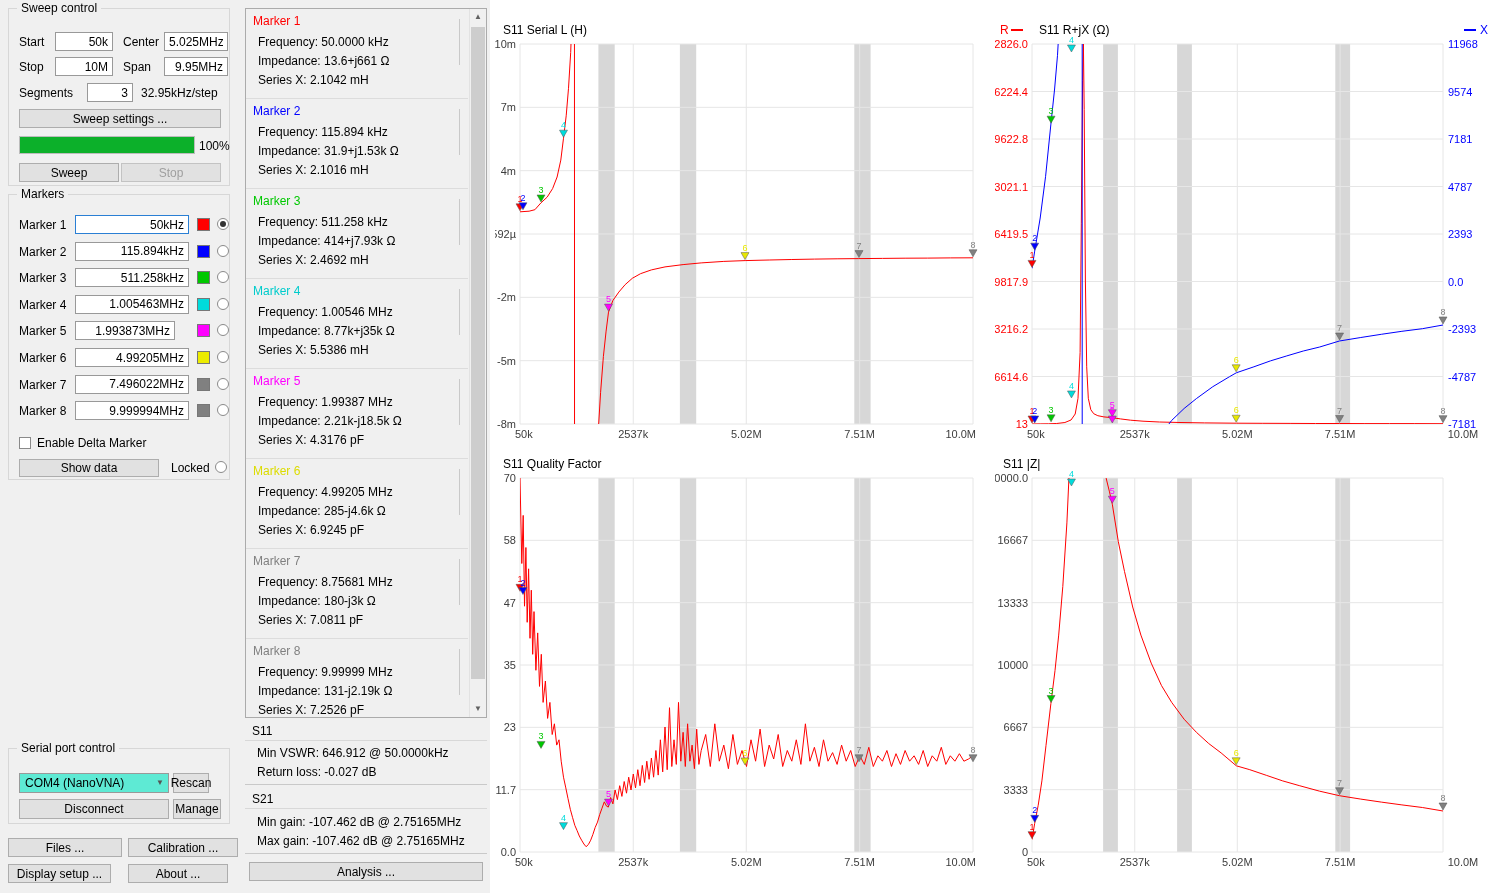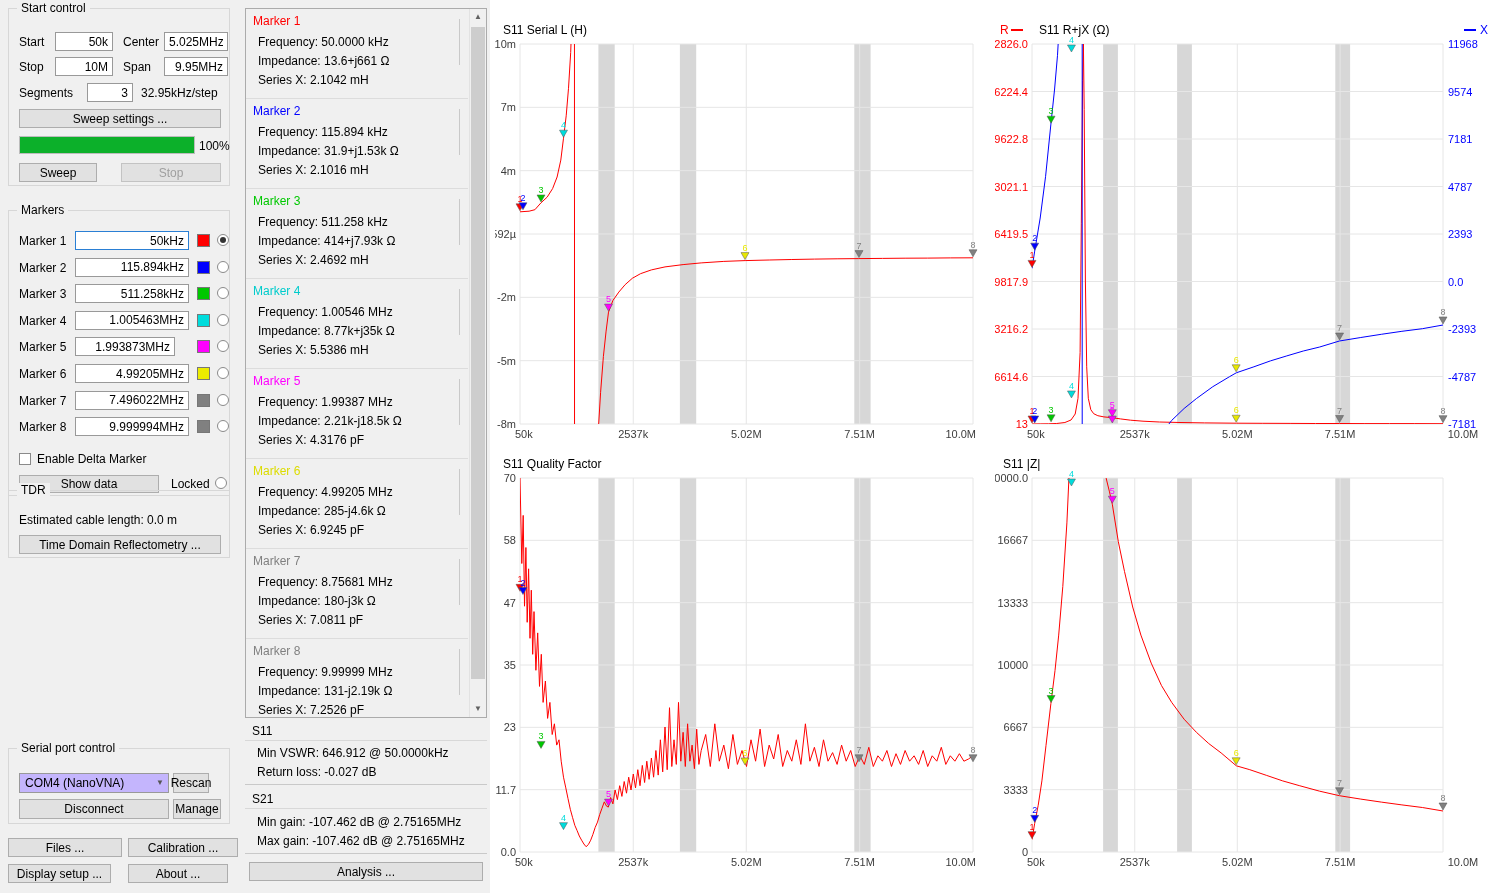--- a/index.html
+++ b/index.html
@@ -13,21 +13,21 @@
   .btn{position:absolute;display:flex;align-items:center;justify-content:center;background:#e1e1e1;border:1px solid #adadad;box-sizing:border-box;white-space:nowrap;cursor:default;}
   .btn.disabled{color:#9f9f9f;border-color:#c3c3c3;}
   .field{position:absolute;border:1px solid #999;background:#fff;font:12px "Liberation Sans",sans-serif;text-align:right;padding:0 4px;box-sizing:border-box;}
   .field.focus{border:1px solid #2a7fd4;}
   .radio{position:absolute;width:12px;height:12px;border:1px solid #8a8a8a;border-radius:50%;background:#fff;box-sizing:border-box;}
   .radio.on::after{content:"";position:absolute;left:2px;top:2px;width:6px;height:6px;border-radius:50%;background:#333;}
   .checkbox{position:absolute;width:12px;height:12px;border:1px solid #8a8a8a;background:#fff;box-sizing:border-box;}
   .swatch{position:absolute;width:13px;height:13px;border:1px solid #777;box-sizing:border-box;}
   .progress-outer{position:absolute;border:1px solid #bcbcbc;background:#e6e6e6;box-sizing:border-box;}
   .progress-fill{height:100%;}
-  .combo{position:absolute;border:1px solid #999;background:#c4b5fd;box-sizing:border-box;padding:2px 16px 0 5px;white-space:nowrap;overflow:hidden;}
+  .combo{position:absolute;border:1px solid #999;background:#5eead4;box-sizing:border-box;padding:2px 16px 0 5px;white-space:nowrap;overflow:hidden;}
   .combo .arrow{position:absolute;right:4px;top:4px;font-size:8px;color:#555;}
   .scrollpane{position:absolute;left:245px;top:8px;width:242px;height:710px;border:1px solid #ababab;background:#f0f0f0;box-sizing:border-box;overflow:hidden;}
   .mblock{position:absolute;left:0;width:222px;height:90px;border-bottom:1px solid #dcdcdc;box-sizing:border-box;}
   .mblock .mtitle{position:absolute;left:7px;top:5px;}
   .mblock .mline{position:absolute;left:12px;white-space:nowrap;}
   .mblock .vline{position:absolute;right:8px;top:10px;width:1px;height:46px;background:#c9c9c9;}
   .sbar{position:absolute;right:0;top:0;width:16px;height:708px;background:#f0f0f0;border-left:1px solid #e2e2e2;}
   .sbar .arr{position:absolute;left:0;width:16px;height:16px;text-align:center;font-size:8px;color:#616161;line-height:16px;}
   .sbar .thumb{position:absolute;left:1px;width:14px;background:#cdcdcd;}
   .stat-section{position:absolute;left:245px;width:242px;border-bottom:1px solid #c9c9c9;box-sizing:border-box;}
@@ -35,42 +35,42 @@
   .stat-rule{position:absolute;left:0;top:20px;width:100%;height:1px;background:#d8d8d8;}
   .stat-line{position:absolute;left:12px;white-space:nowrap;}
 </style>
 </head>
 <body>
 
 <div class="app">
   <div class="charts-bg"></div>
 
   <div class="groupbox" style="left:8px;top:8px;width:222px;height:178px;">
-    <span class="gb-title">Start control</span>
+    <span class="gb-title">Sweep control</span>
     <span class="lbl" style="left:10px;top:26px;">Start</span>
     <input class="field" style="left: 46px; top: 23px; width: 58px; height: 19px;" value="50k">
     <span class="lbl" style="left:114px;top:26px;">Center</span>
     <input class="field" style="left: 155px; top: 23px; width: 64px; height: 19px;" value="5.025MHz">
     <span class="lbl" style="left:10px;top:51px;">Stop</span>
     <input class="field" style="left: 46px; top: 48px; width: 58px; height: 19px;" value="10M">
     <span class="lbl" style="left:114px;top:51px;text-align:center;">Span</span>
     <input class="field" style="left: 155px; top: 48px; width: 64px; height: 19px;" value="9.95MHz">
     <span class="lbl" style="left:10px;top:77px;">Segments</span>
     <input class="field" style="left: 78px; top: 74px; width: 46px; height: 19px;" value="3">
     <span class="lbl" style="left:132px;top:77px;">32.95kHz/step</span>
     <div class="btn" style="left:10px;top:100px;width:202px;height:19px;">Sweep settings ...</div>
     <div class="progress-outer" style="left:10px;top:127px;width:176px;height:18px;">
       <div class="progress-fill" style="width: 100%; background: rgb(12, 176, 42);"></div>
     </div>
     <span class="lbl" style="left:190px;top:130px;">100%</span>
-    <div class="btn" style="left:10px;top:154px;width:78px;height:19px;">Sweep</div>
+    <div class="btn" style="left:10px;top:154px;width:100px;height:19px;">Sweep</div>
     <div class="btn disabled" style="left:112px;top:154px;width:100px;height:19px;">Stop</div>
   </div>
 
-  <div class="groupbox" style="left:8px;top:210px;width:222px;height:286px;">
+  <div class="groupbox" style="left:8px;top:194px;width:222px;height:286px;">
     <span class="gb-title">Markers</span>
     <div id="marker-rows" style="position:absolute;left:0;top:0;width:100%;height:100%;">
         <div style="position: absolute; left: 0px; top: 20px; width: 100%; height: 20px;">
           <span class="lbl" style="left: 10px; top: 3px;">Marker 1</span>
           <input class="field focus" value="50kHz" style="left: 66px; top: 0px; width: 114px; height: 19px;">
           <span class="swatch" style="left: 188px; top: 3px; background: rgb(255, 0, 0);"></span>
           <span class="radio on" style="left: 208px; top: 3px;"></span>
         </div>
         <div style="position: absolute; left: 0px; top: 46.6px; width: 100%; height: 20px;">
           <span class="lbl" style="left: 10px; top: 3px;">Marker 2</span>
@@ -115,25 +115,20 @@
           <span class="radio" style="left: 208px; top: 3px;"></span>
         </div>
       </div>
     <span class="checkbox" style="left:10px;top:242px;"></span>
     <span class="lbl" style="left:28px;top:241px;">Enable Delta Marker</span>
     <div class="btn" style="left:10px;top:264px;width:140px;height:18px;">Show data</div>
     <span class="lbl" style="left:162px;top:266px;">Locked</span>
     <span class="radio" style="left:206px;top:266px;"></span>
   </div>
 
-  <div class="groupbox" style="left:8px;top:490px;width:222px;height:68px;">
-    <span class="gb-title">TDR</span>
-    <span class="lbl" style="left:10px;top:22px;">Estimated cable length: 0.0 m</span>
-    <div class="btn" style="left:10px;top:44px;width:202px;height:19px;">Time Domain Reflectometry ...</div>
-  </div>
 
 
   <div class="groupbox" style="left:8px;top:748px;width:222px;height:76px;">
     <span class="gb-title">Serial port control</span>
     <div class="combo" style="left:10px;top:24px;width:150px;height:20px;">
       <span>COM4 (NanoVNA)</span>
       <span class="arrow">▼</span>
     </div>
     <div class="btn" style="left:164px;top:24px;width:36px;height:20px;">Rescan</div>
     <div class="btn" style="left:10px;top:50px;width:150px;height:20px;">Disconnect</div>

